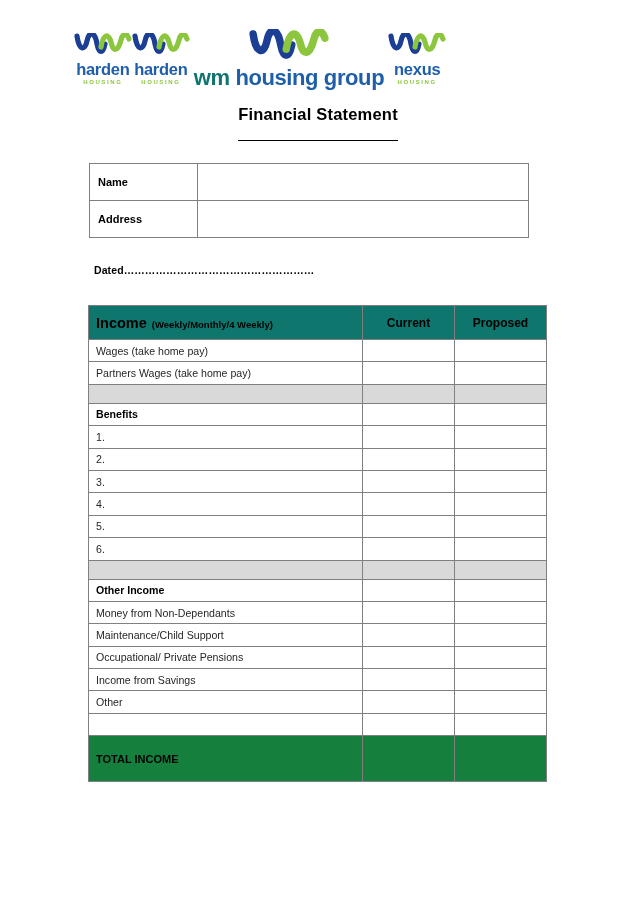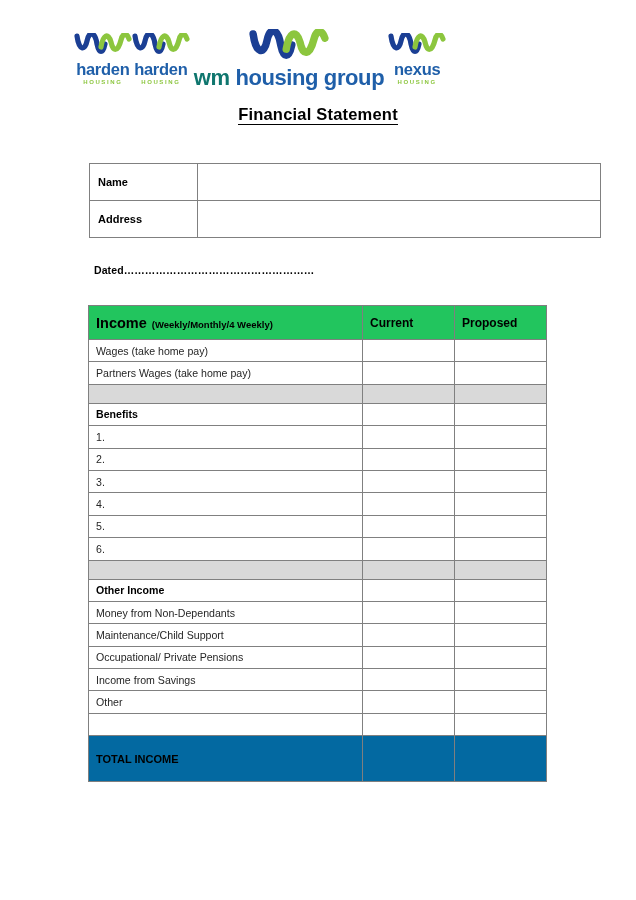--- a/index.html
+++ b/index.html
@@ -67,29 +67,29 @@
     top: 105px;
     left: 0;
     width: 636px;
     text-align: center;
     font-size: 16.5px;
     font-weight: bold;
     letter-spacing: 0.2px;
   }
   .page-title span {
     border-bottom: 1.6px solid #000;
-    padding-bottom: 1px;
+    padding-bottom: 17px;
   }
 
   
   .nameaddr {
     position: absolute;
     left: 89px;
     top: 163px;
-    width: 512px;
+    width: 440px;
     border-collapse: collapse;
     table-layout: fixed;
   }
   .nameaddr td {
     border: 1px solid #808080;
     height: 36px;
     padding: 0 8px;
     font-size: 11px;
     vertical-align: middle;
   }
@@ -124,43 +124,43 @@
     font-size: 10.6px;
     height: 21.4px;
     vertical-align: middle;
     color: #262626;
   }
   .income col.c-item { width: 274px; }
   .income col.c-cur  { width: 92px; }
   .income col.c-pro  { width: 92px; }
 
   .income tr.head td {
-    background: #22c55e;
+    background: #0f766e;
     height: 33px;
     font-weight: bold;
     color: #000;
     border-color: #7f7f7f;
   }
   .income tr.head td.item { font-size: 14.5px; }
   .income tr.head td.item .sub {
     font-size: 9.5px;
     font-weight: bold;
     margin-left: 5px;
   }
   .income tr.head td.cur,
   .income tr.head td.pro {
-    text-align: left;
+    text-align: center;
     font-size: 12px;
   }
 
   .income tr.section td { font-weight: bold; color: #000; }
   .income tr.spacer td { background: #d9d9d9; height: 18px; }
   .income tr.blank td { height: 21.4px; }
   .income tr.total td {
-    background: #0369a1;
+    background: #15803d;
     height: 45px;
     font-weight: bold;
     color: #000;
     font-size: 11px;
     border-color: #7f7f7f;
   }
 </style>
 </head>
 <body>
 

